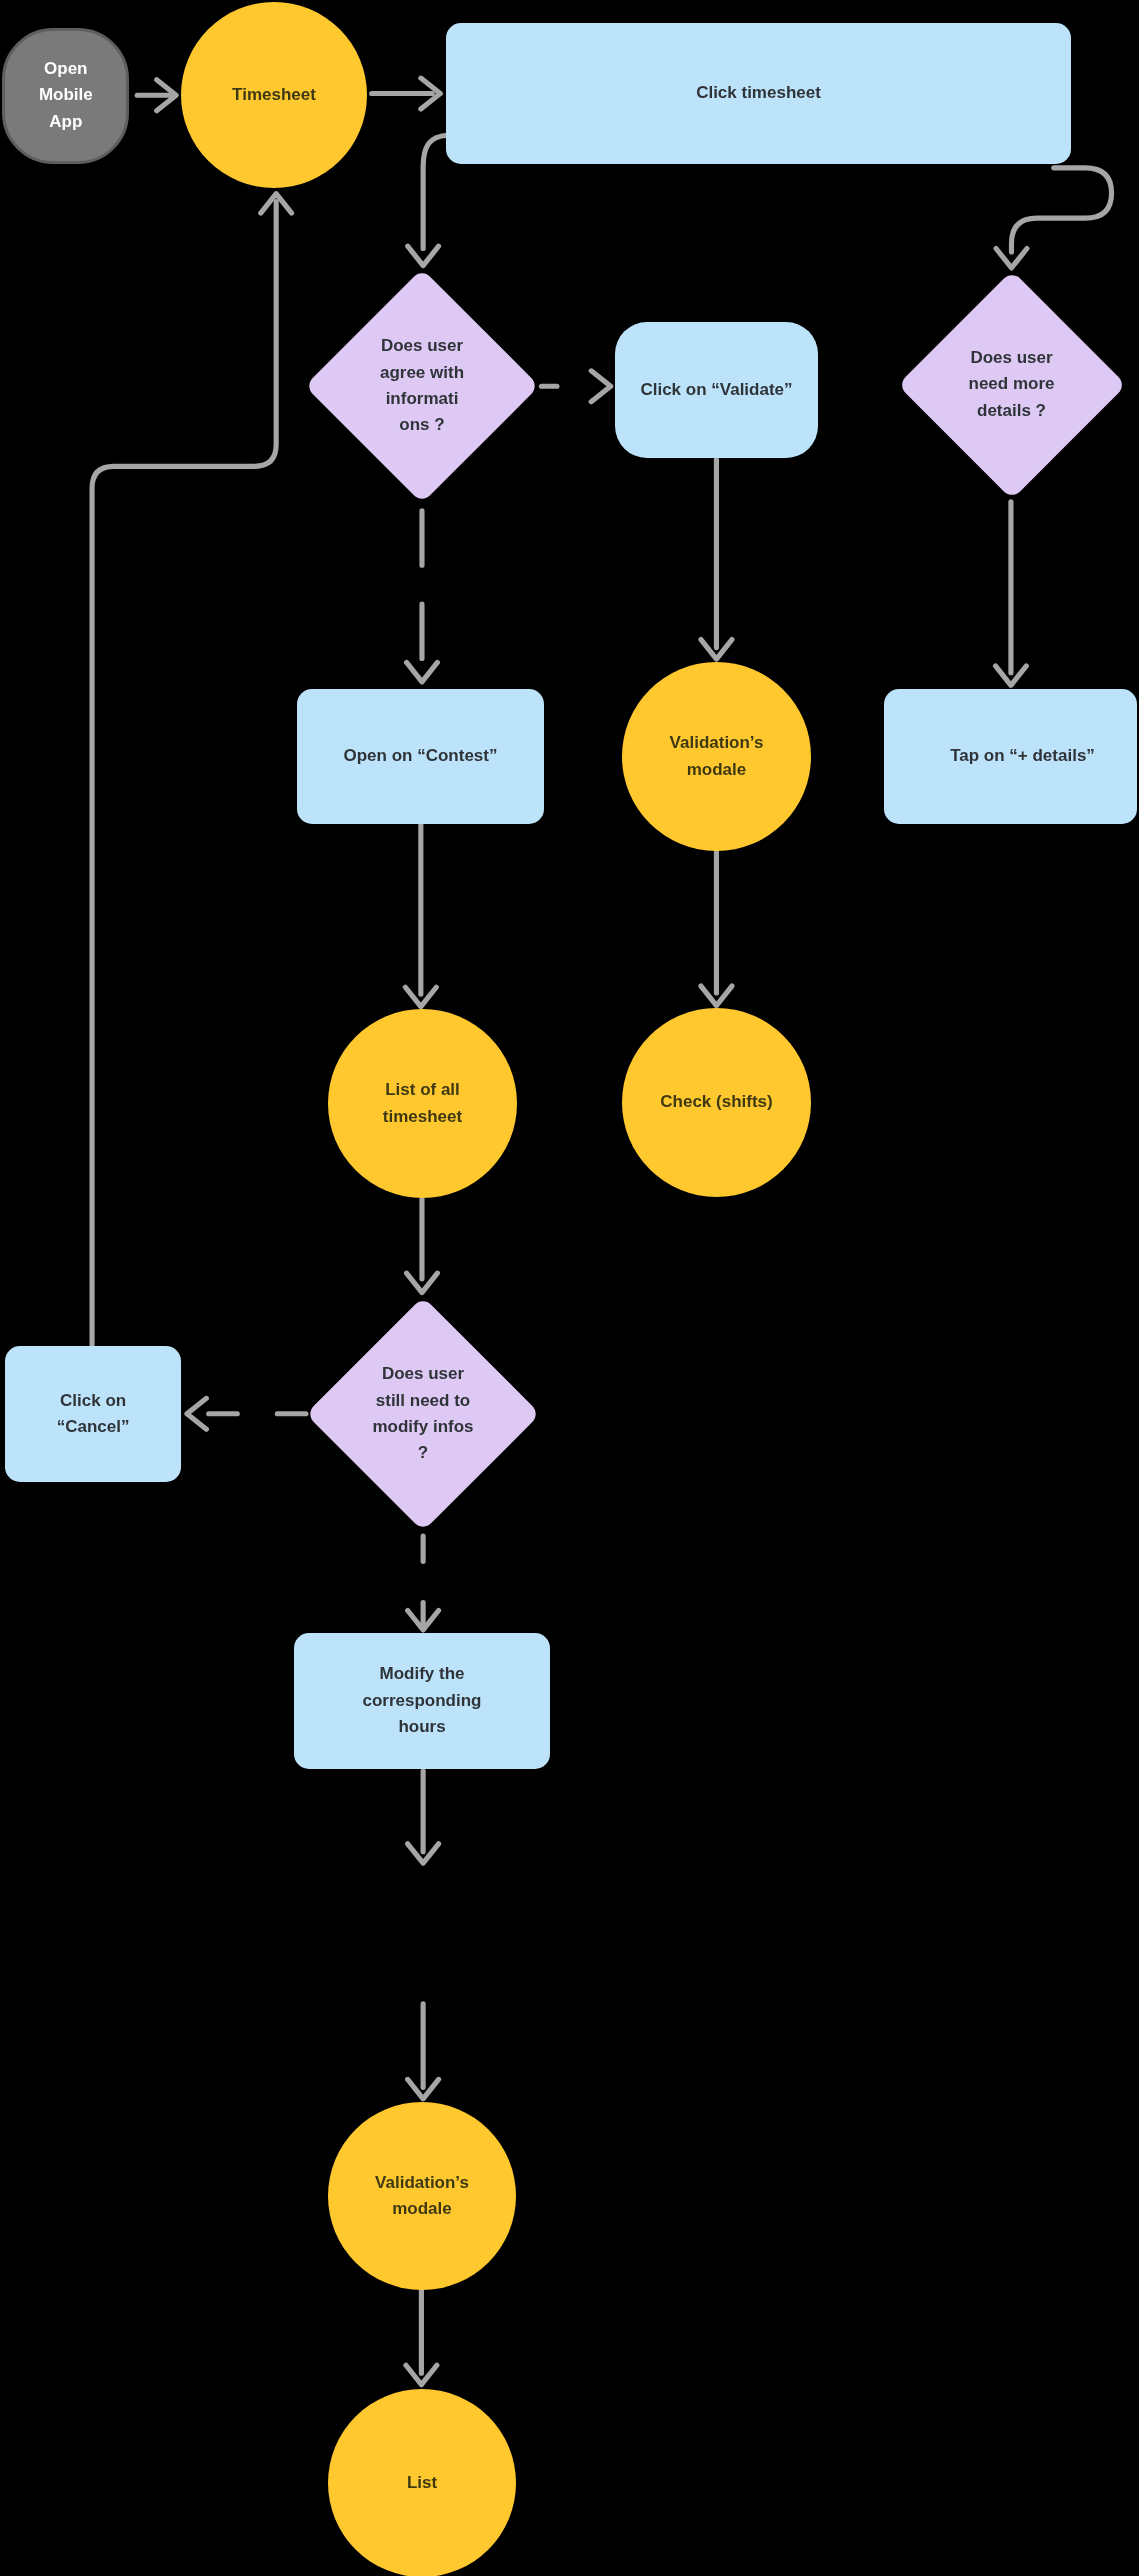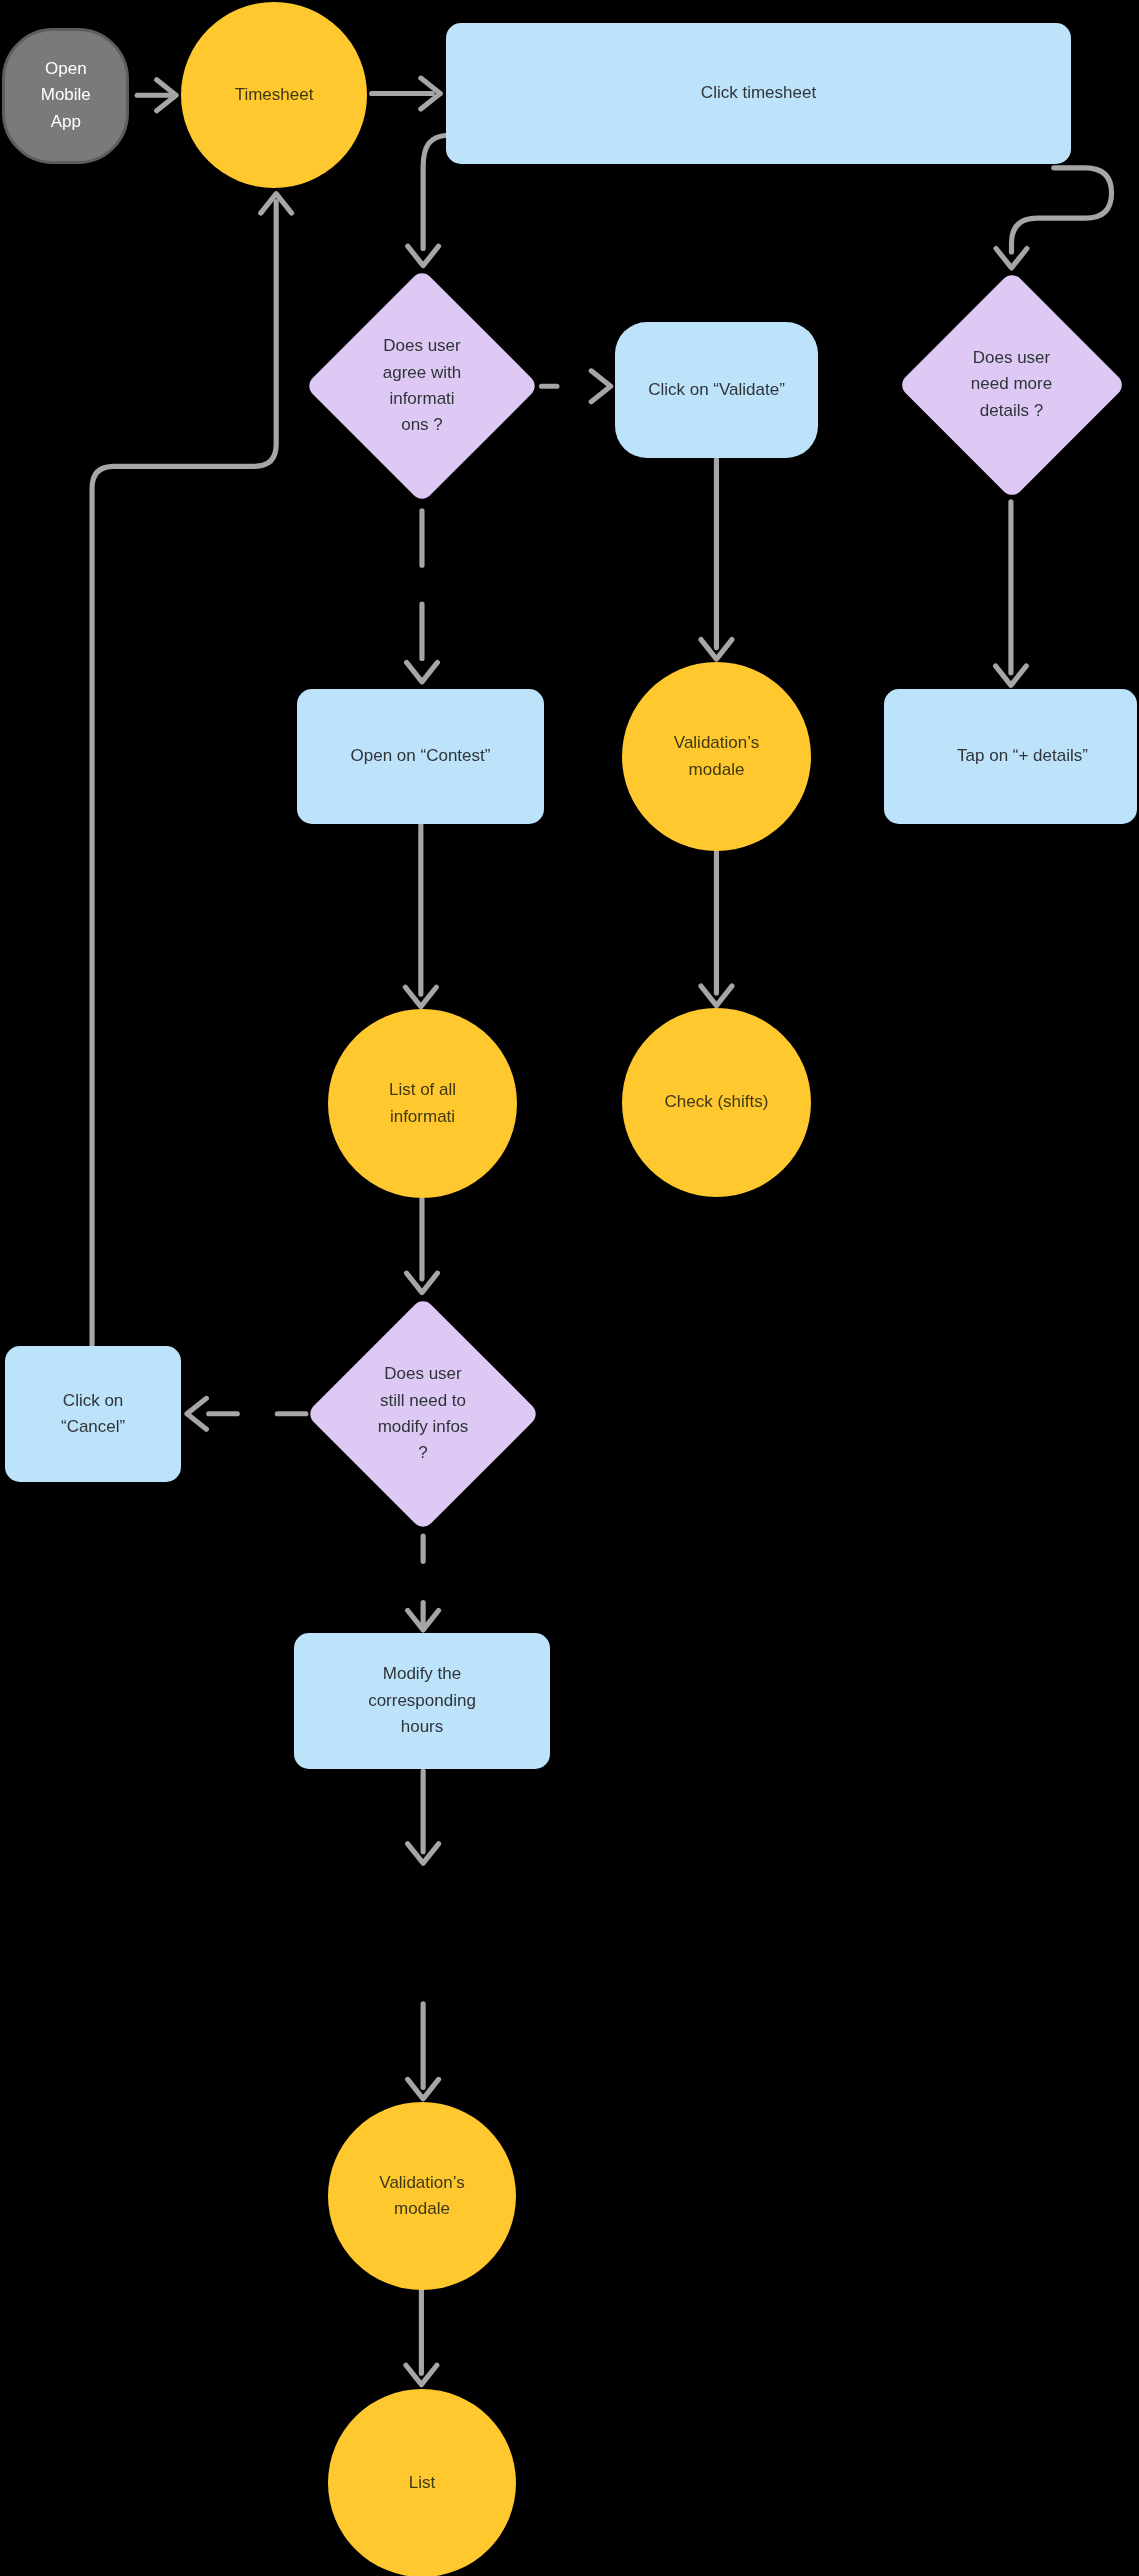--- a/index.html
+++ b/index.html
@@ -15,21 +15,21 @@
     --text-light:#FFFFFF;
   }
   *{margin:0;padding:0;box-sizing:border-box;}
   html,body{width:1139px;height:2576px;}
   body{
     background:var(--background);
     font-family:"Liberation Sans", sans-serif;
     position:relative;
     overflow:hidden;
   }
-  #canvas{position:absolute;inset:0;width:1139px;height:2576px;}
+  #canvas{position:absolute;inset:0;width:1139px;height:2576px;font-weight:bold;}
   #connectors{position:absolute;left:0;top:0;z-index:1;}
   #connectors path{
     stroke:var(--connector);
     stroke-width:9;
     fill:none;
     stroke-linecap:round;
     stroke-linejoin:round;
   }
   #connectors path.dash-long{stroke-dasharray:95 68;}
   #connectors path.dash-mid{stroke-dasharray:50 70;}
@@ -206,21 +206,21 @@
     <span class="node-label">Validation’s
 modale</span>
   </div>
 
   <div class="node rect" id="n-tap">
     <span class="node-label">Tap on “+ details”</span>
   </div>
 
   <div class="node circle-yellow" id="n-list">
     <span class="node-label">List of all
-informati</span>
+timesheet</span>
   </div>
 
   <div class="node circle-yellow" id="n-tasks">
     <span class="node-label">Check (shifts)</span>
   </div>
 
   <div class="node diamond" id="n-still">
     <div class="diamond-shape"></div>
     <span class="node-label">Does user
 still need to

